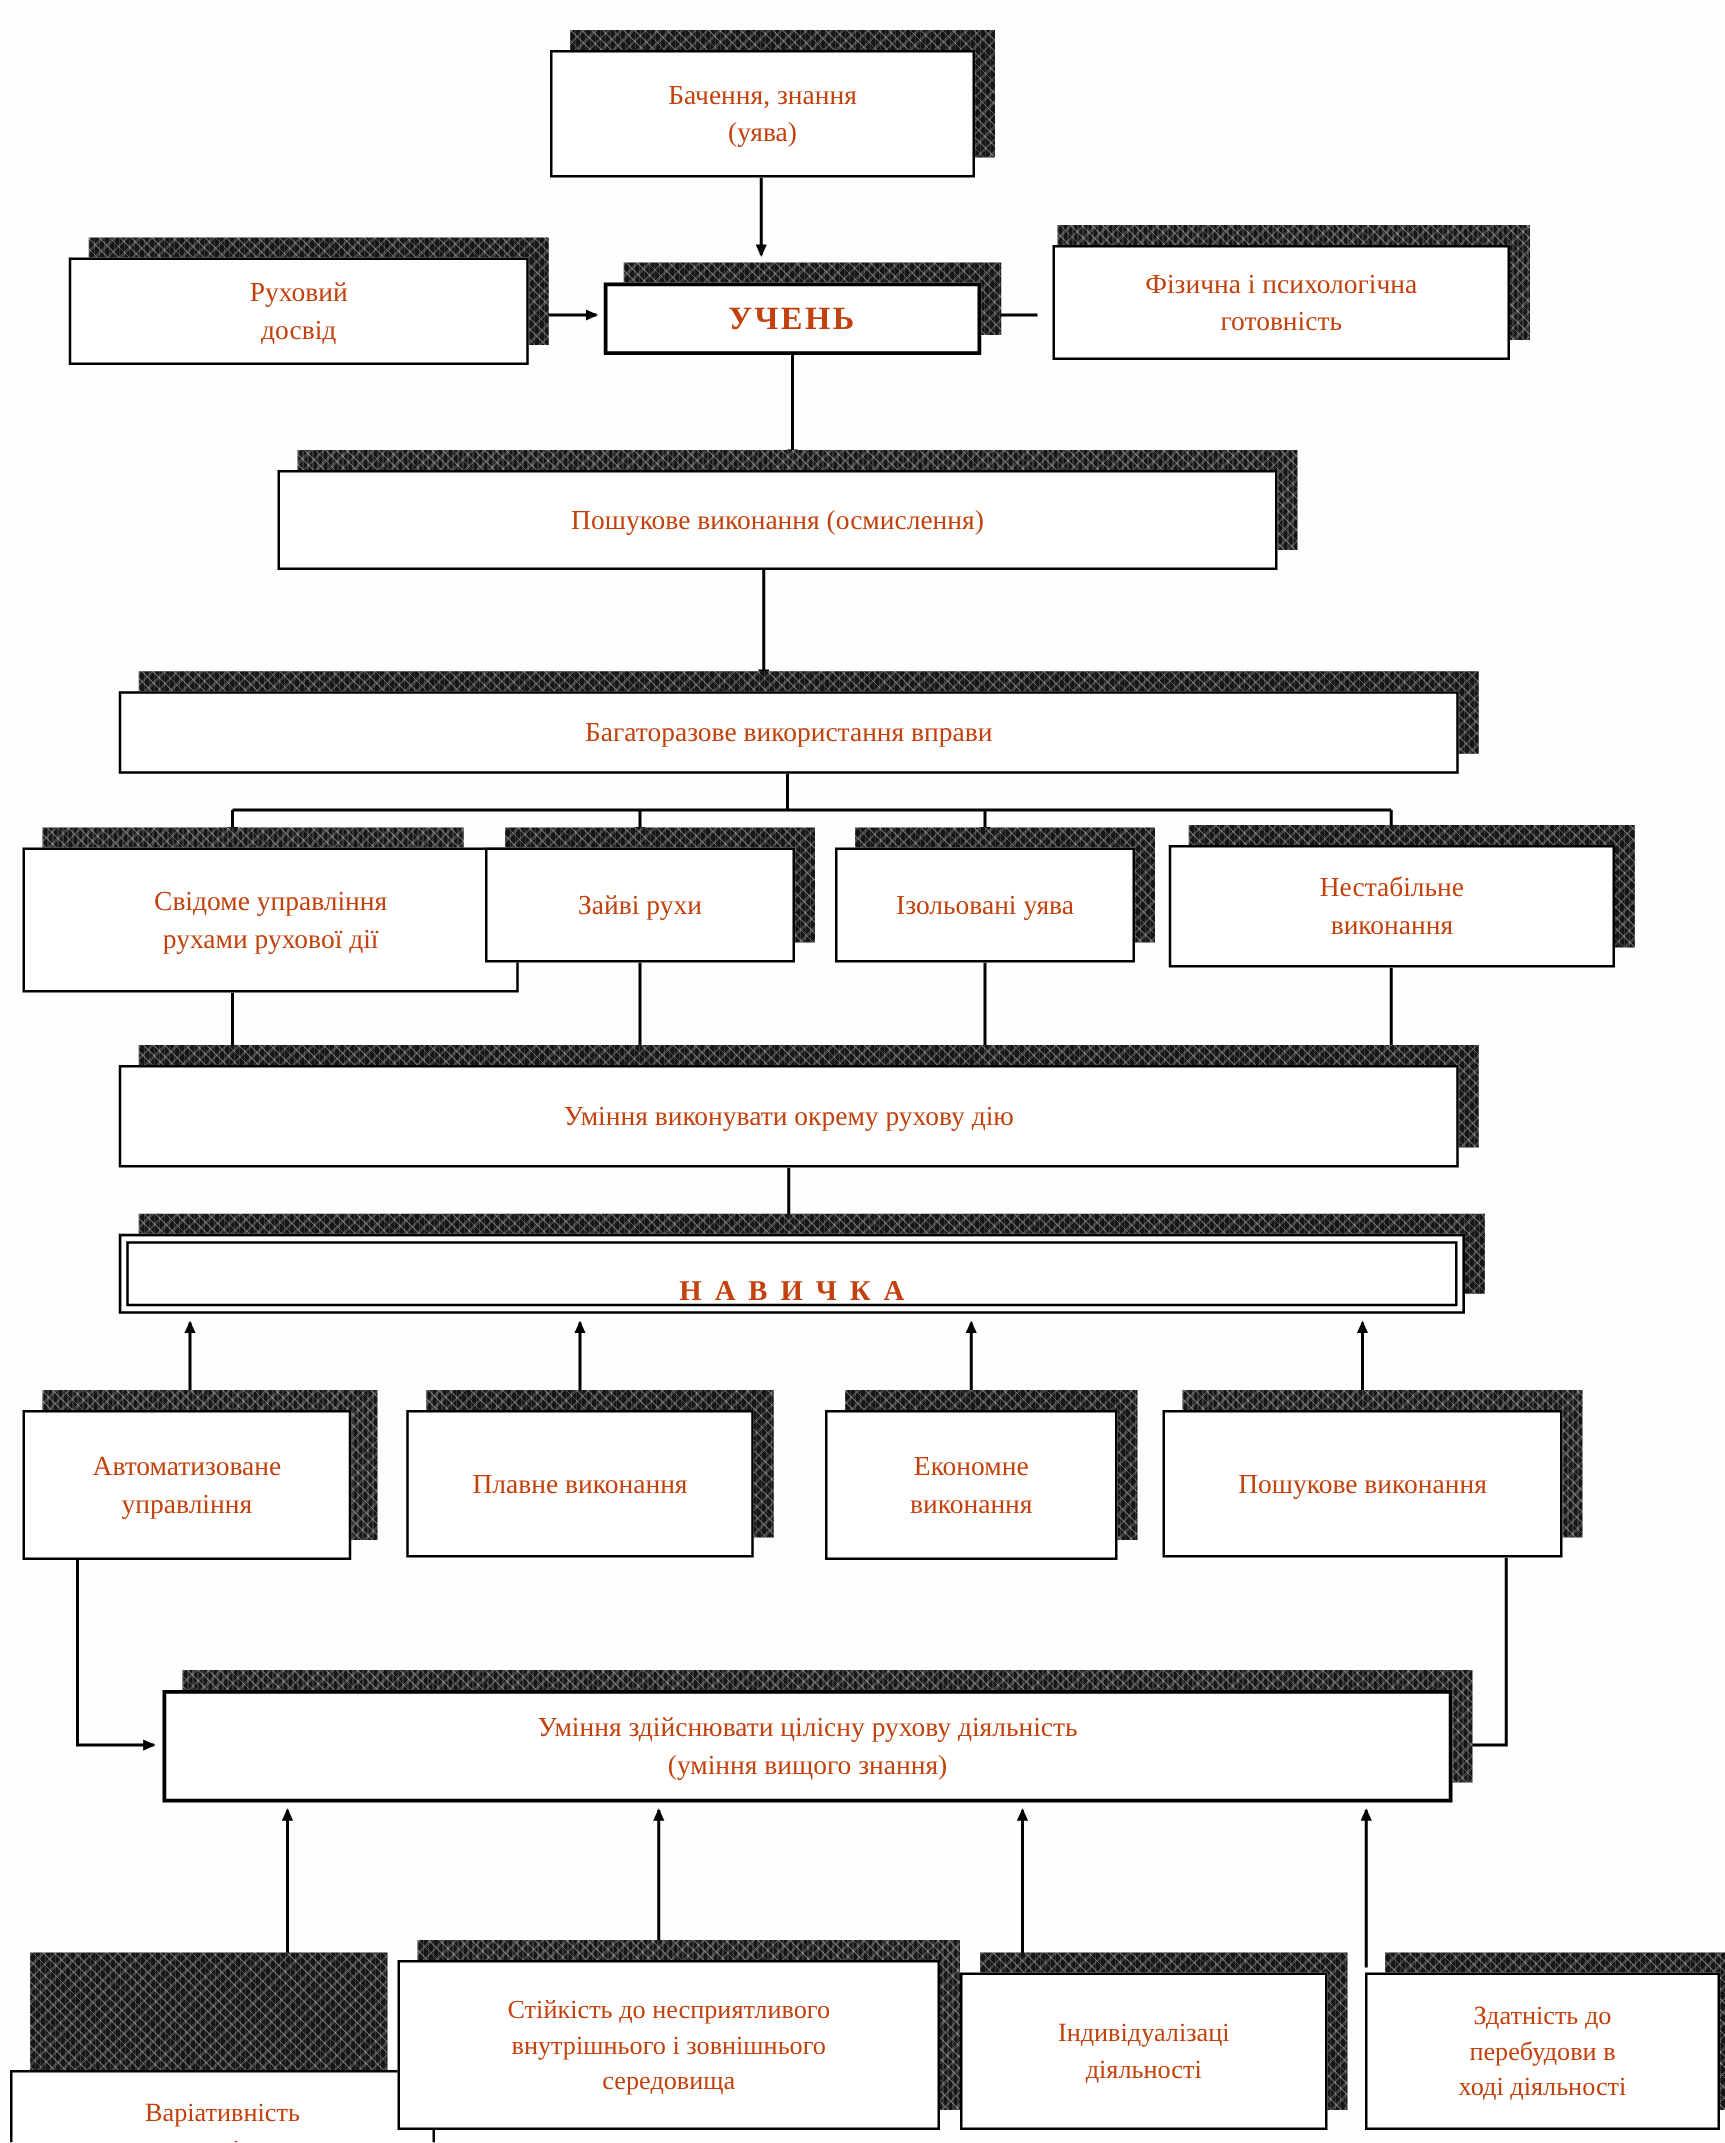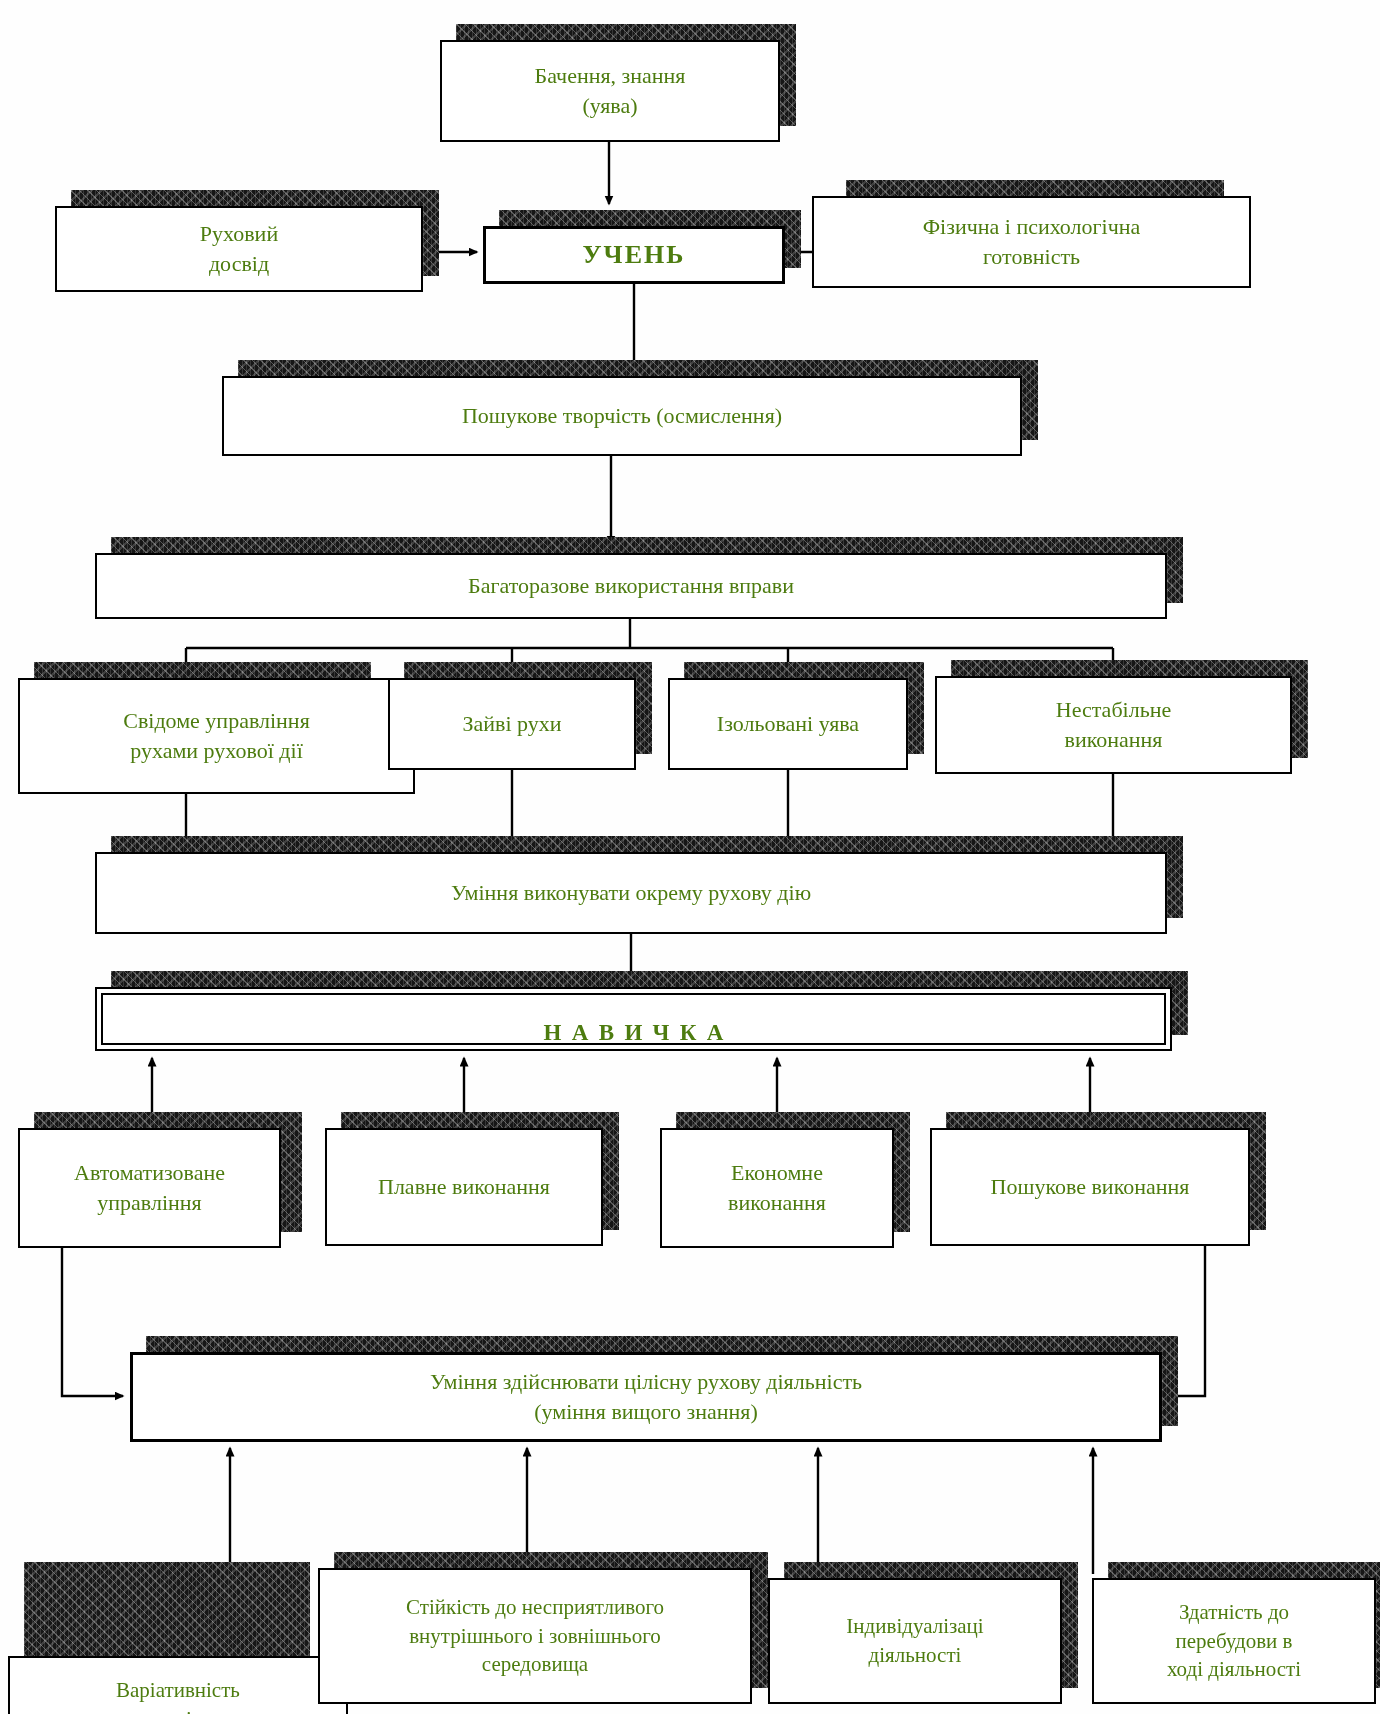--- a/index.html
+++ b/index.html
@@ -2,21 +2,21 @@
 <html><head>
 <meta charset="utf-8">
 <style>
   html,body{margin:0;padding:0;background:#ffffff;}
   .canvas{
     position:relative;
     width:1380px;
     height:1714px;
     background:#fefefe;
     font-family:"Liberation Serif","DejaVu Serif",serif;
-    color:#4d7c0f;
+    color:#c2410c;
     overflow:hidden;
   }
   .box{
     position:absolute;
     background:#ffffff;
     border:2px solid #000;
     box-sizing:border-box;
     display:flex;
     align-items:center;
     justify-content:center;
@@ -111,28 +111,28 @@
     <div class="lbl">Руховий
 досвід</div>
   </div>
 
   <div class="shadow" style="left: 499px; top: 210px; width: 302px; height: 58px;"></div>
     <div class="box b3" style="left:483px;top:226px;width:302px;height:58px">
     <div class="lbl uchen">УЧЕНЬ</div>
   </div>
 
   <div class="shadow" style="left: 846px; top: 180px; width: 378px; height: 92px;"></div>
-    <div class="box" style="left:812px;top:196px;width:439px;height:92px">
+    <div class="box" style="left:842px;top:196px;width:366px;height:92px">
     <div class="lbl">Фізична і психологічна
 готовність</div>
   </div>
 
   <div class="shadow" style="left: 238px; top: 360px; width: 800px; height: 80px;"></div>
     <div class="box" style="left:222px;top:376px;width:800px;height:80px">
-    <div class="lbl">Пошукове творчість (осмислення)</div>
+    <div class="lbl">Пошукове виконання (осмислення)</div>
   </div>
 
   <div class="shadow" style="left: 111px; top: 537px; width: 1072px; height: 66px;"></div>
     <div class="box" style="left:95px;top:553px;width:1072px;height:66px">
     <div class="lbl">Багаторазове використання вправи</div>
   </div>
 
   <div class="shadow" style="left: 34px; top: 662px; width: 337px; height: 116px;"></div>
     <div class="box" style="left:18px;top:678px;width:397px;height:116px">
     <div class="lbl">Свідоме управління

